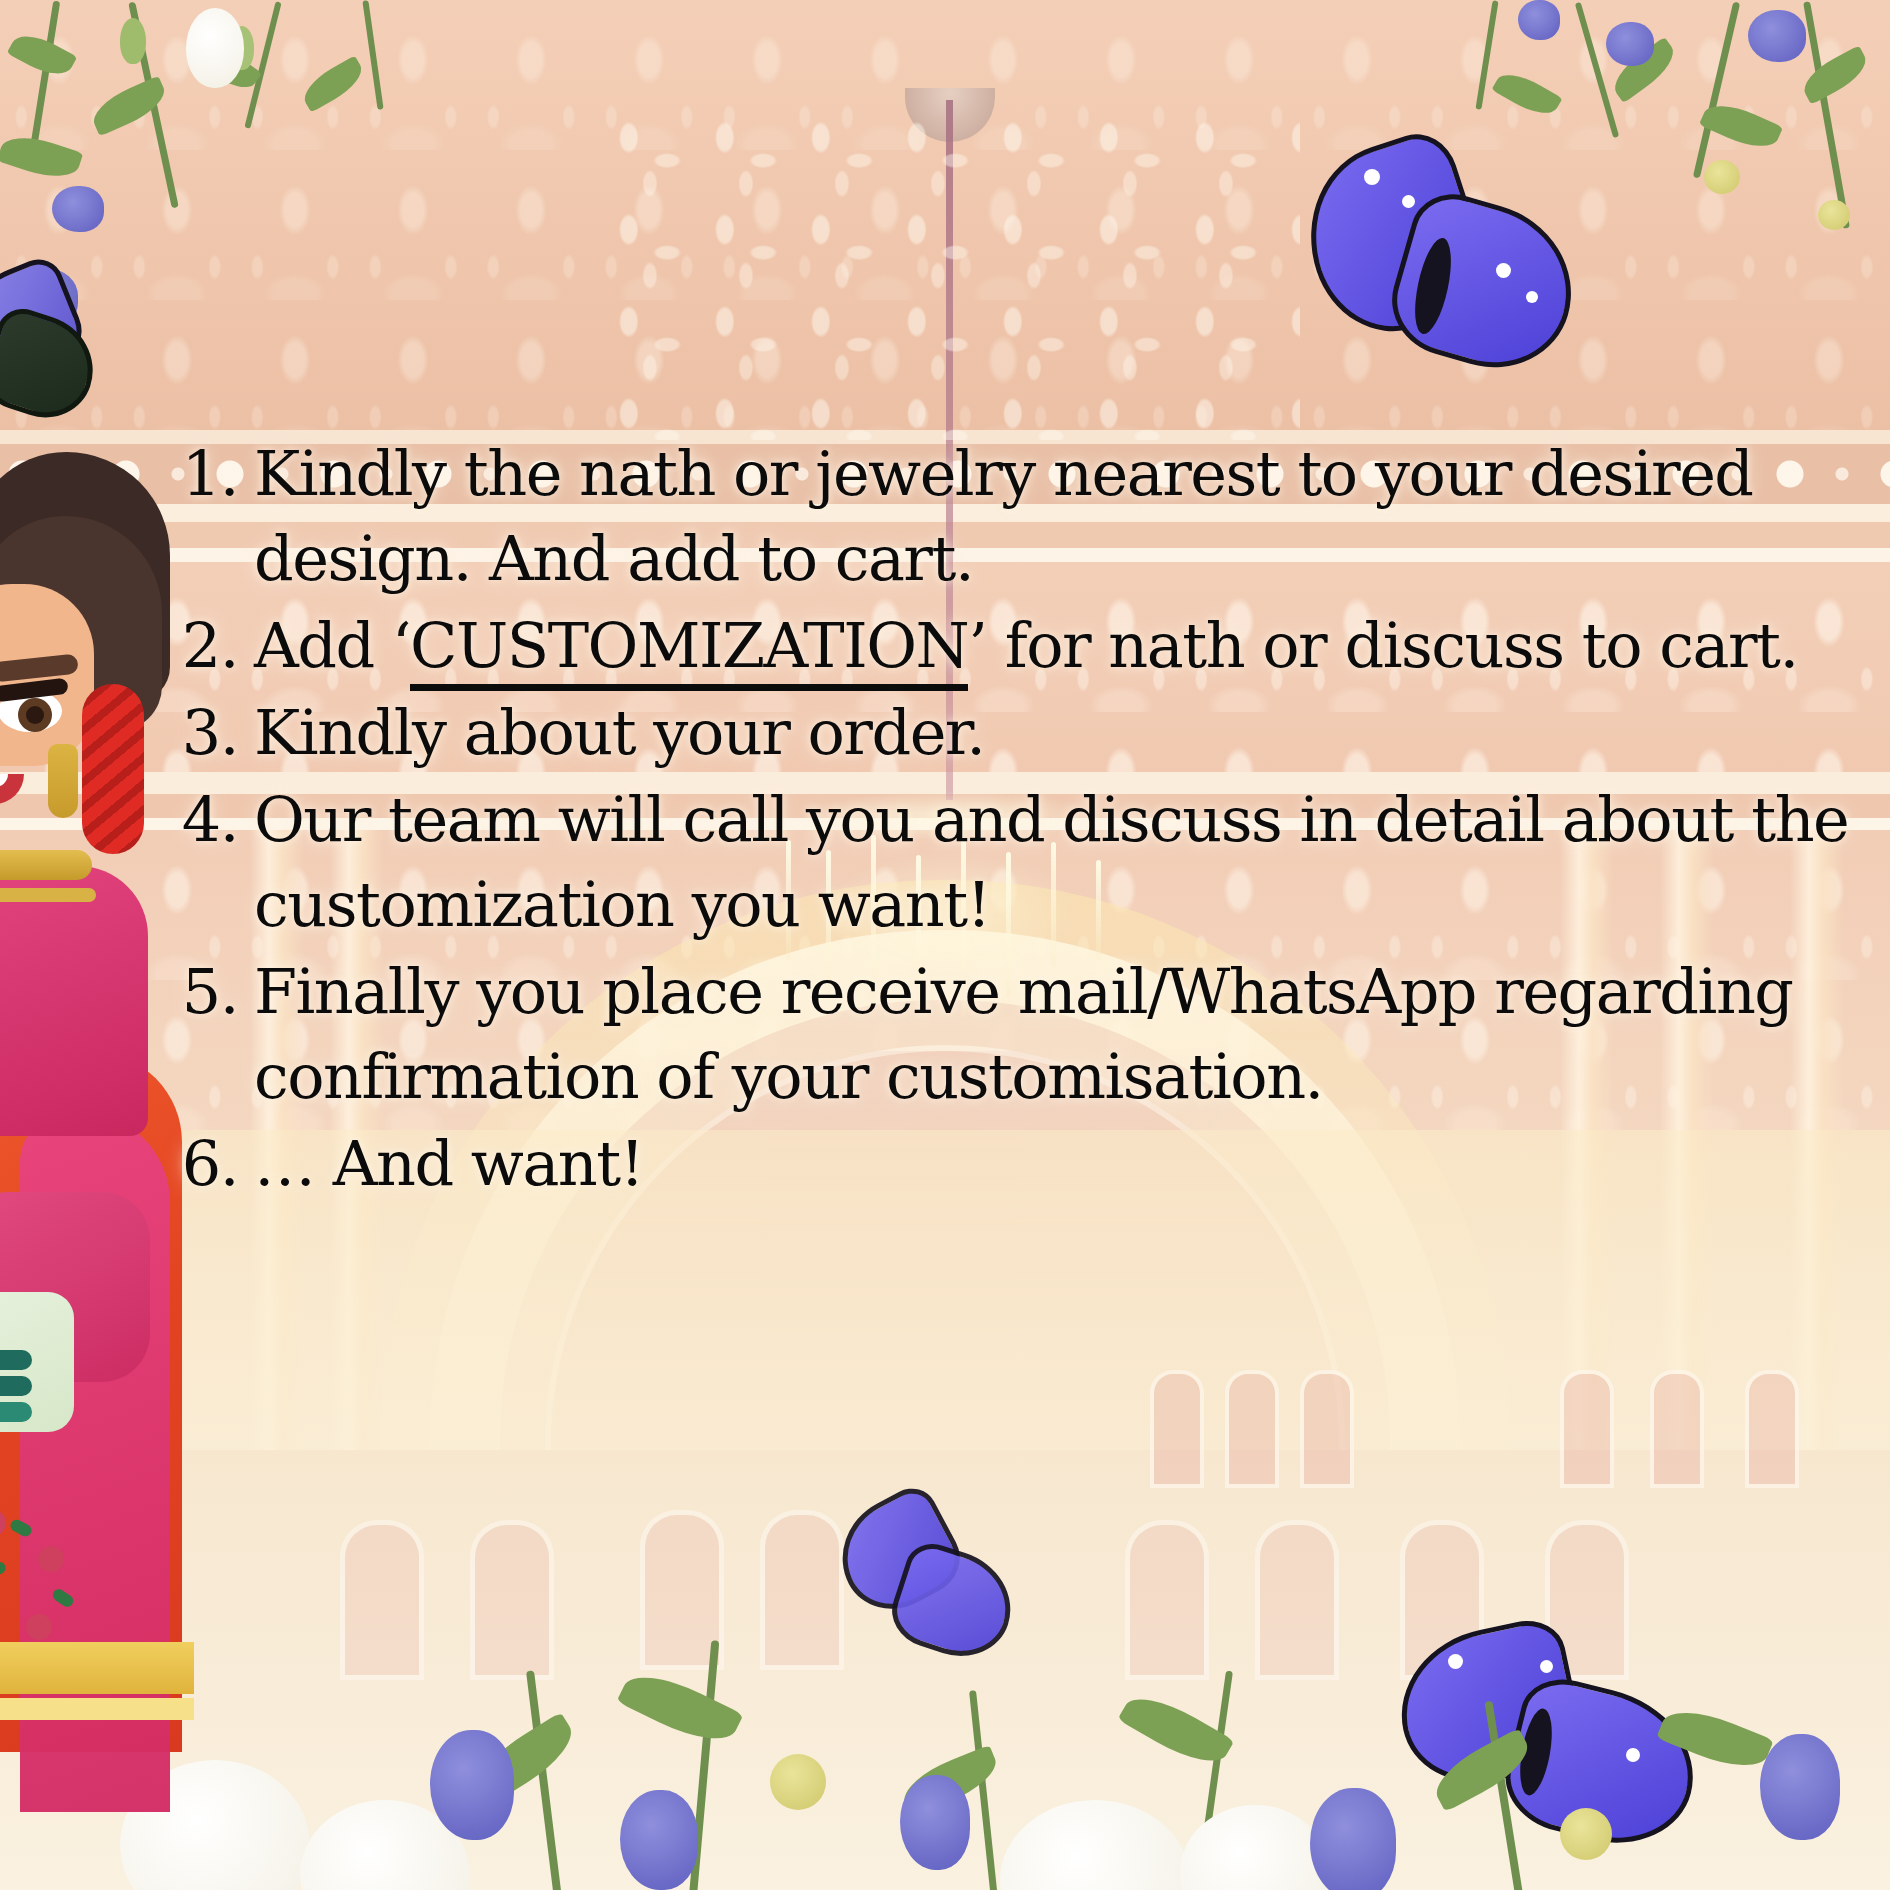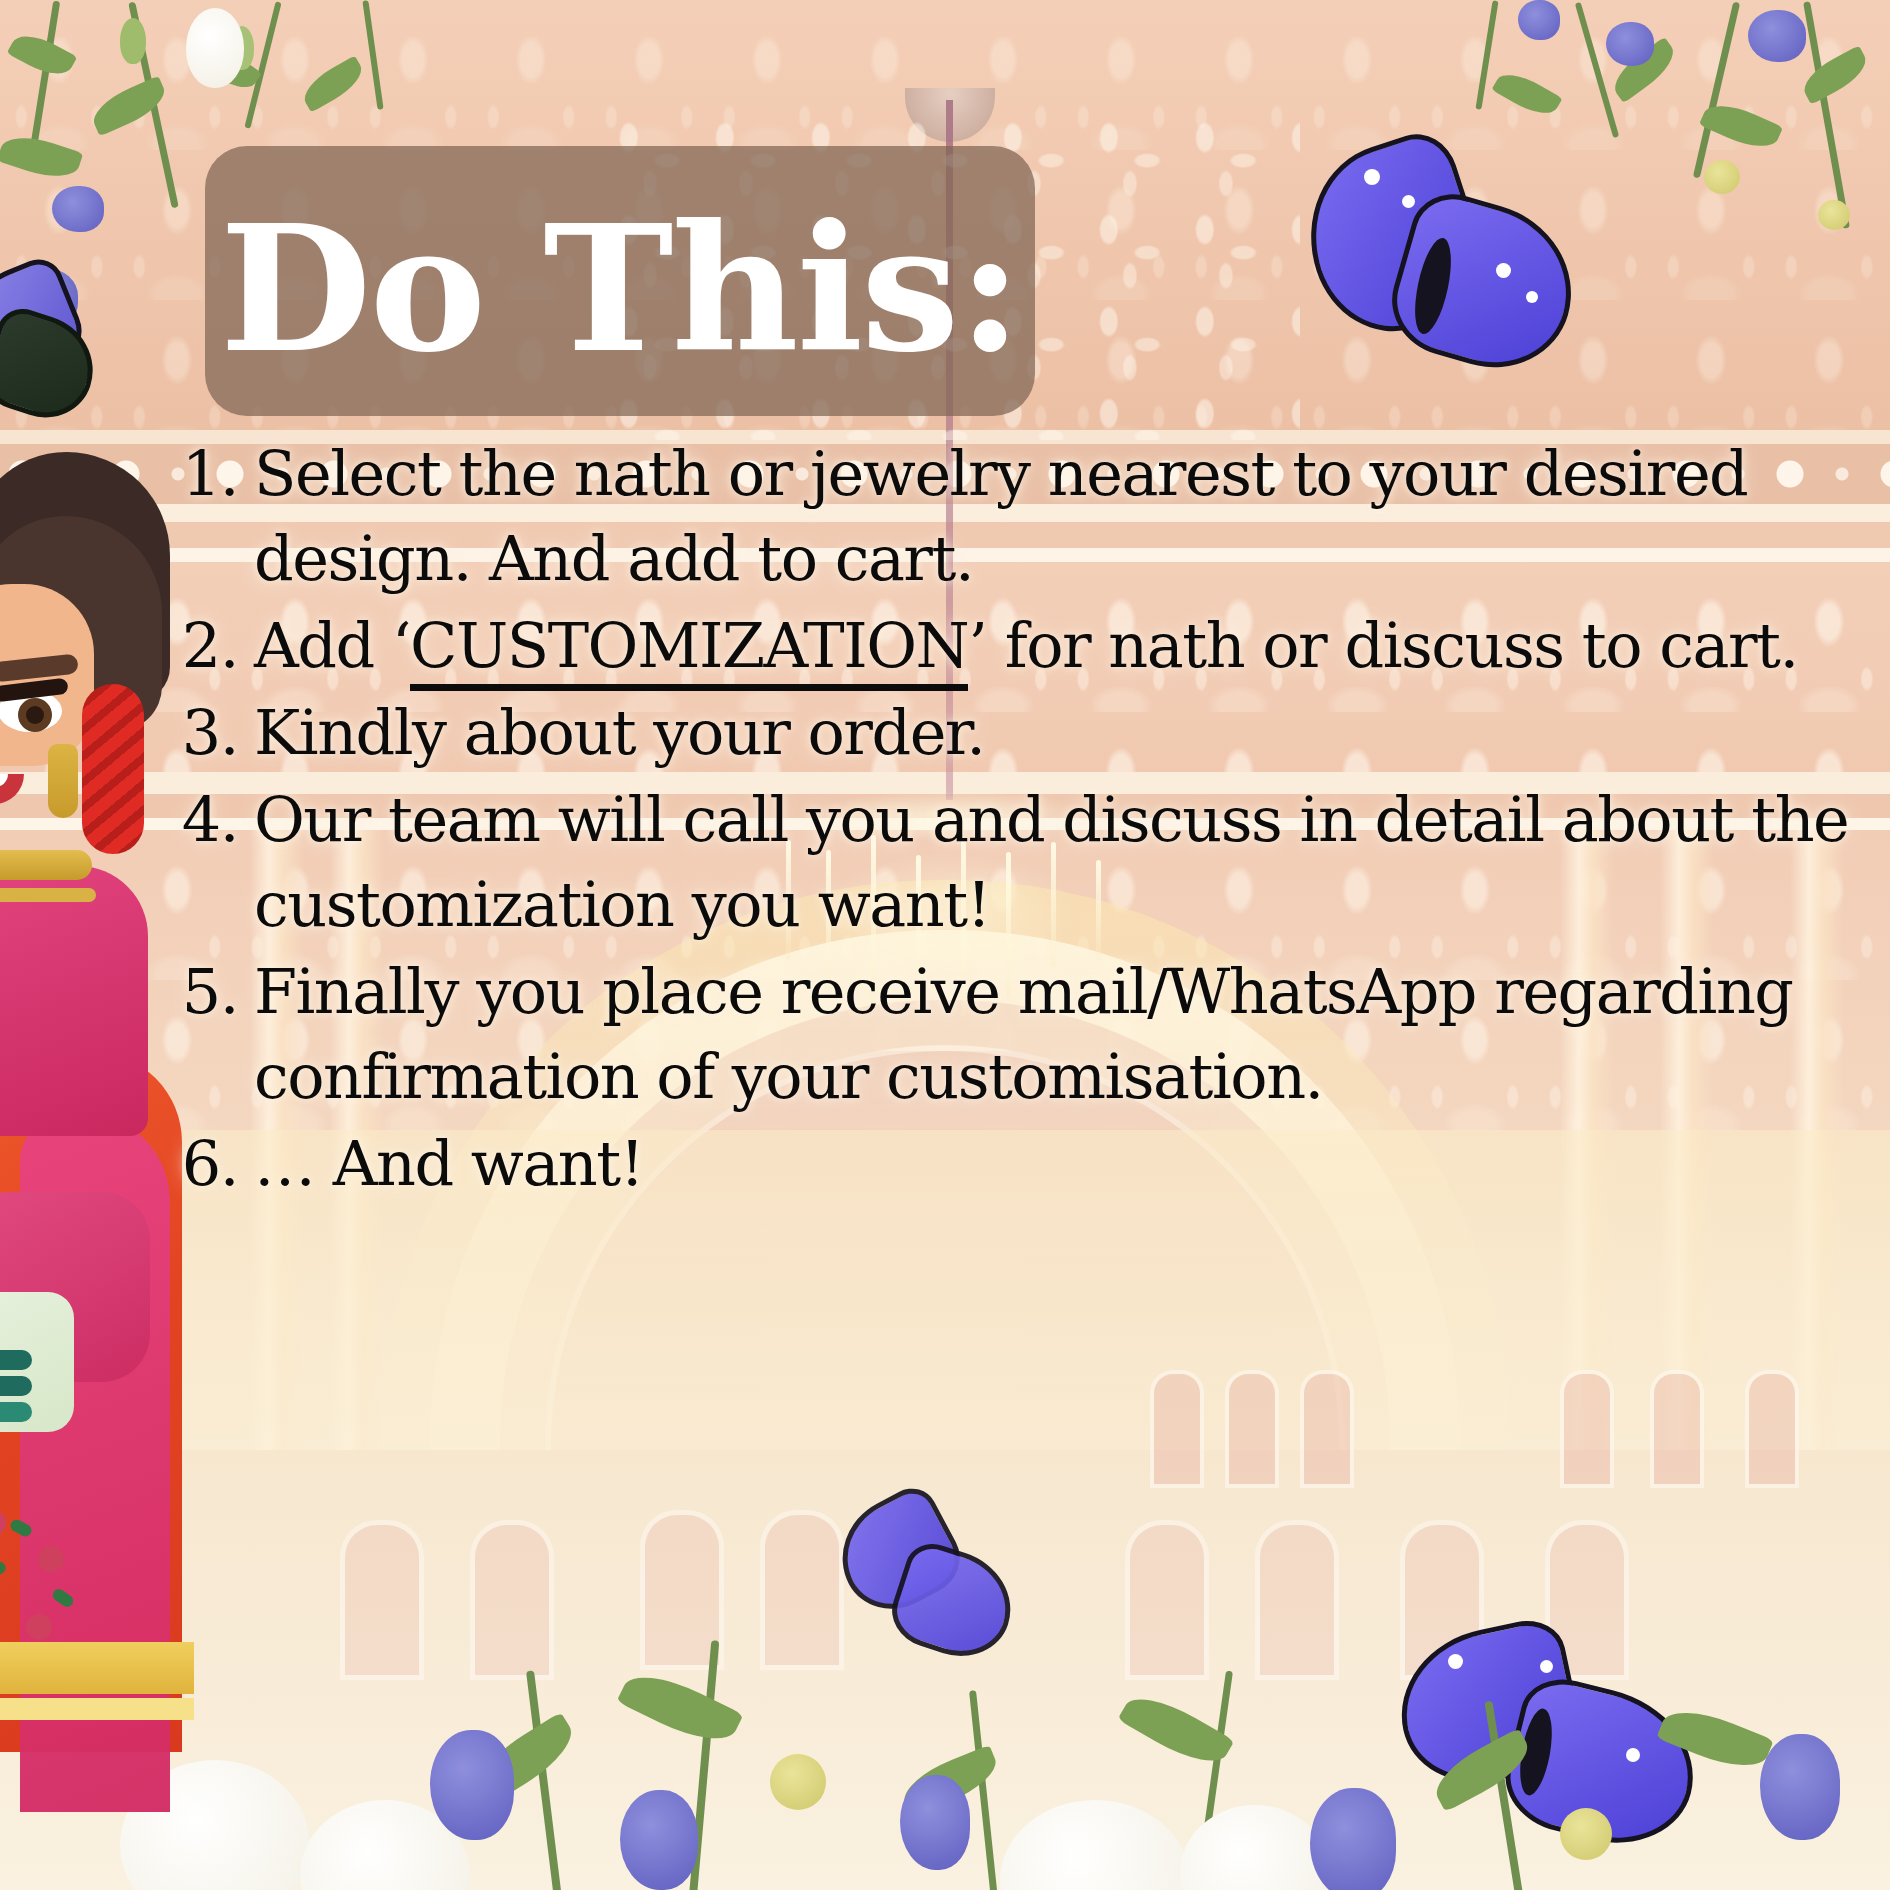--- a/index.html
+++ b/index.html
@@ -354,29 +354,26 @@
     <div class="l-motif" style="left:-6px;top:1058px"></div>
     <div class="l-motif" style="left:52px;top:1094px"></div>
 
     <div class="l-motif" style="left:40px;top:1162px"></div>
     <div class="l-leaf" style="left:24px;top:1070px;transform:rotate(28deg)"></div>
     <div class="l-leaf" style="left:-2px;top:1112px;transform:rotate(-24deg)"></div>
     <div class="l-leaf" style="left:66px;top:1140px;transform:rotate(34deg)"></div>
 
   </div>
 
-  <div class="title-banner">
-    <span class="title-text">Do This:</span>
-  </div>
 
   <ol class="steps" style="list-style:none;margin:0;padding:0;">
 
     <li class="step">
       <span class="num">1.</span>
-      <span class="body"><span>Select the nath or jewelry nearest to your desired design. And add to cart.</span></span>
+      <span class="body"><span>Kindly the nath or jewelry nearest to your desired design. And add to cart.</span></span>
     </li>
 
     <li class="step">
       <span class="num">2.</span>
       <span class="body"><span>Add ‘</span><span class="u">CUSTOMIZATION</span><span>’ for nath or discuss to cart.</span></span>
     </li>
 
     <li class="step">
       <span class="num">3.</span>
       <span class="body"><span>Kindly about your order.</span></span>

